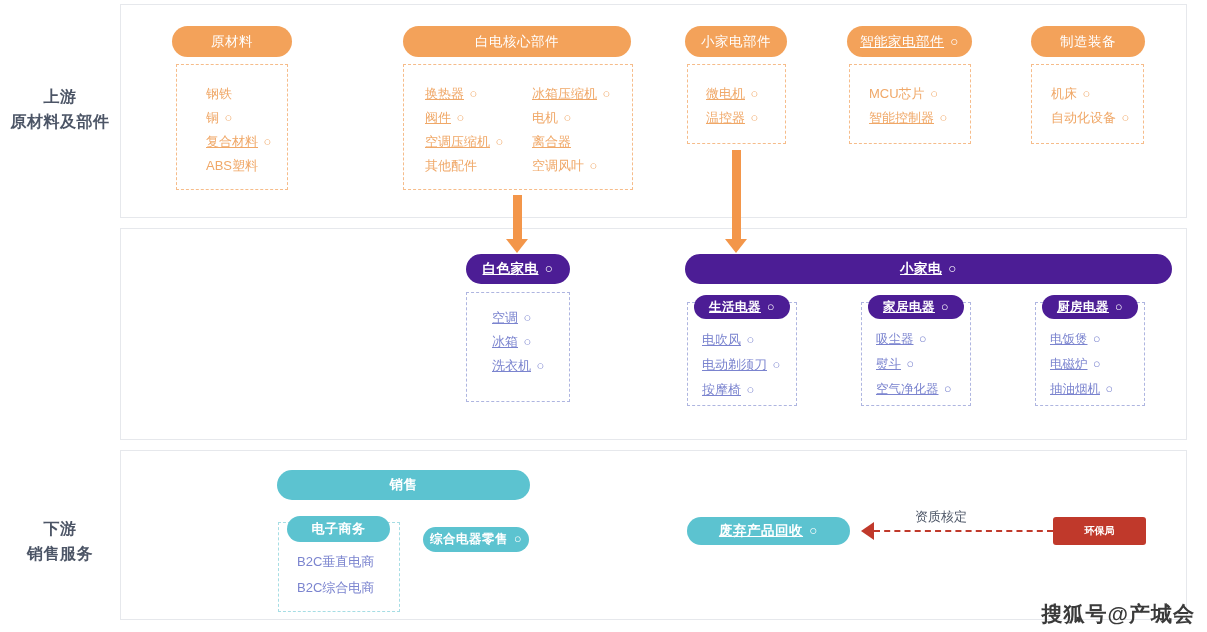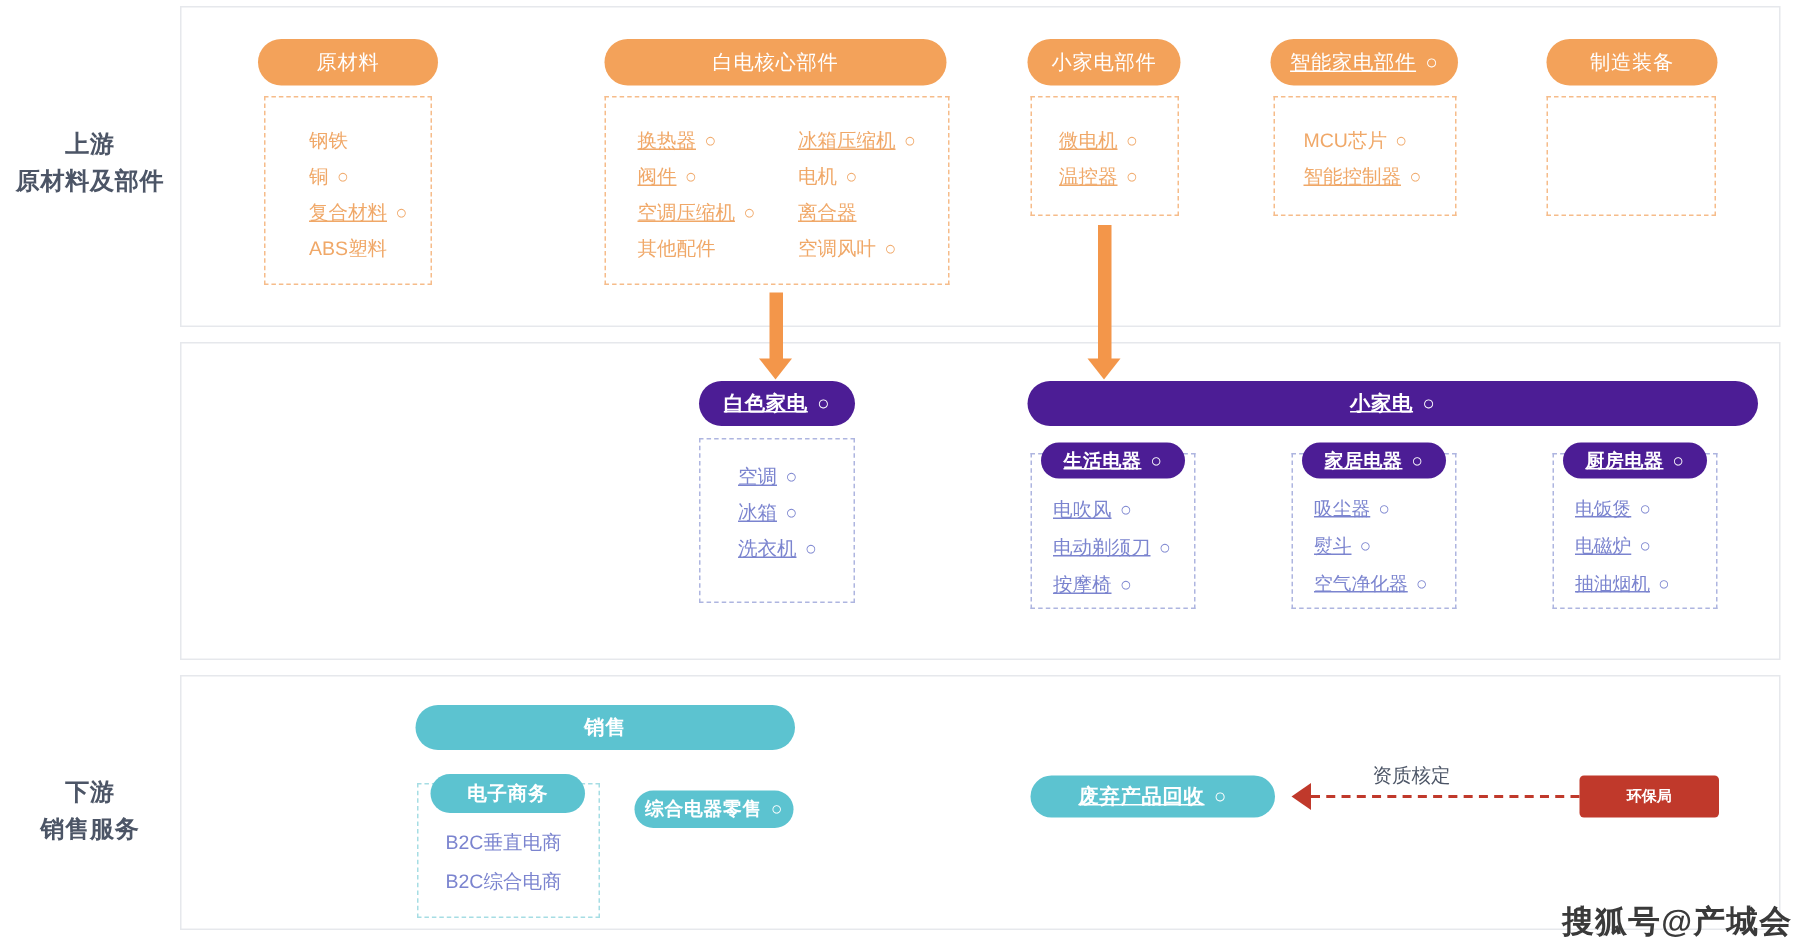--- a/index.html
+++ b/index.html
@@ -223,20 +223,24 @@
   <div class="dbox orange" style="left:849px; top:64px; width:122px; height:80px;"></div>
   <div class="items c-orange" style="left:869px; top:82px; width:115px;">
       <div class="item"><span class="t">MCU芯片</span><span class="circ"> ○</span></div>
       <div class="item"><span class="u">智能控制器</span><span class="circ"> ○</span></div>
     </div>
 
   <div class="pill orange" style="left:1031px; top:26px; width:114px; height:31px;">
     <span class="ph"><span>制造装备</span></span>
   </div>
   <div class="dbox orange" style="left:1031px; top:64px; width:113px; height:80px;"></div>
+  <div class="items c-orange" style="left:1051px; top:82px; width:105px;">
+      <div class="item"><span class="t">机床</span><span class="circ"> ○</span></div>
+      <div class="item"><span class="t">自动化设备</span><span class="circ"> ○</span></div>
+    </div>
 
   <div>
     <div class="arrow-shaft" style="left:513px; top:195px; height:46px;"></div>
     <div class="arrow-head" style="left:506px; top:239px;"></div>
   </div>
   <div>
     <div class="arrow-shaft" style="left:732px; top:150px; height:91px;"></div>
     <div class="arrow-head" style="left:725px; top:239px;"></div>
   </div>
 

